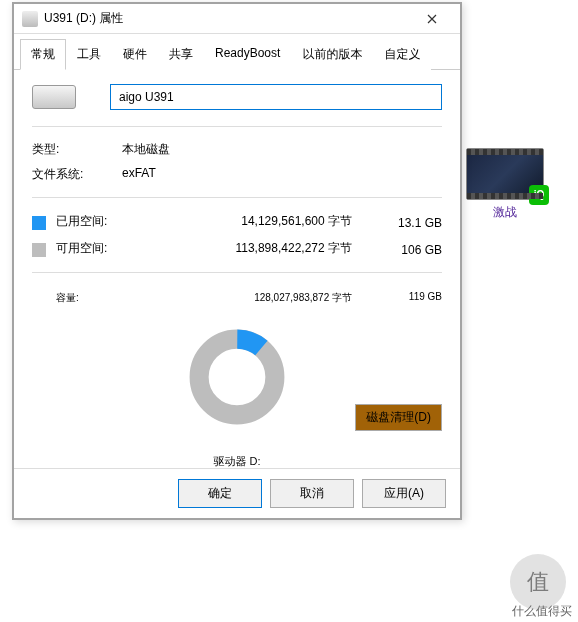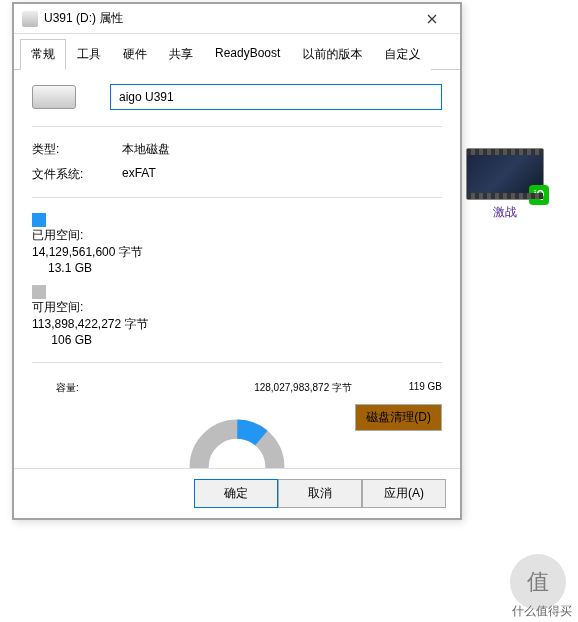--- a/index.html
+++ b/index.html
@@ -20,36 +20,36 @@
 .tabs { display:flex; border-bottom:1px solid #ccc; padding:4px 6px 0; gap:0; }
 .tab { padding:6px 10px; font-size:12px; cursor:pointer; border:1px solid transparent; border-bottom:none; position:relative; top:1px; background:#fff; }
 .tab.active { border-color:#ccc; border-bottom:1px solid #fff; }
 .content { flex:1; padding:14px 18px; overflow:auto; }
 .row-top { display:flex; align-items:center; gap:34px; margin-bottom:16px; }
 .drive-icon { width:44px; height:24px; background:linear-gradient(#f5f5f5,#c8c8c8); border:1px solid #999; border-radius:3px; }
 .name-input { flex:1; border:1px solid #0078d7; padding:5px 8px; font-size:12px; font-family:inherit; outline:none; }
 hr { border:none; border-top:1px solid #ddd; margin:10px 0; }
 .kv { display:flex; padding:4px 0; font-size:12px; }
 .kv .k { width:90px; }
-.space-row { display:flex; align-items:flex-start; padding:5px 0; font-size:12px;flex-direction:column; }
+.space-row { display:flex; align-items:flex-end; padding:5px 0; font-size:12px; }
 .swatch { width:14px; height:14px; margin-right:10px; }
 .swatch.used { background:#2196f3; }
 .swatch.free { background:#bdbdbd; }
 .space-row .lbl { width:78px; }
 .space-row .bytes { flex:1; text-align:right; padding-right:30px; }
 .space-row .gb { width:60px; text-align:right; }
 .cap-row { display:flex; padding:8px 0; font-size:10px; }
 .cap-row .k { width:102px; padding-left:24px; }
 .cap-row .bytes { flex:1; text-align:right; padding-right:30px; }
 .cap-row .gb { width:60px; text-align:right; }
 .donut-wrap { text-align:center; margin:14px 0 8px; position:relative; }
 .donut { width:100px; height:100px; margin:0 auto; }
 .drive-label { text-align:center; margin:24px 0 4px; font-size:11px; }
 .cleanup-btn { position:absolute; right:18px; top:400px; padding:4px 10px; border:1px solid #aaa; background:#a16207; font-size:12px; cursor:pointer; font-family:inherit; }
-.footer { border-top:1px solid #ddd; padding:10px 14px; display:flex; justify-content:flex-end; }
+.footer { border-top:1px solid #ddd; padding:10px 14px; display:flex; justify-content:flex-end; gap:8px; }
 .btn { min-width:84px; padding:5px 16px; border:1px solid #aaa; background:#f0f0f0; font-size:12px; cursor:pointer; font-family:inherit; }
 .btn.primary { border:1px solid #0078d7; }
 .watermark { position:absolute; right:12px; bottom:12px; width:56px; height:56px; border-radius:50%; background:#ddd; display:flex; align-items:center; justify-content:center; font-size:22px; color:#666; opacity:.85; }
 .wm-sub { position:absolute; right:6px; bottom:2px; font-size:12px; color:#666; }
 </style>
 </head>
 <body>
 
 <div class="desktop">
 

